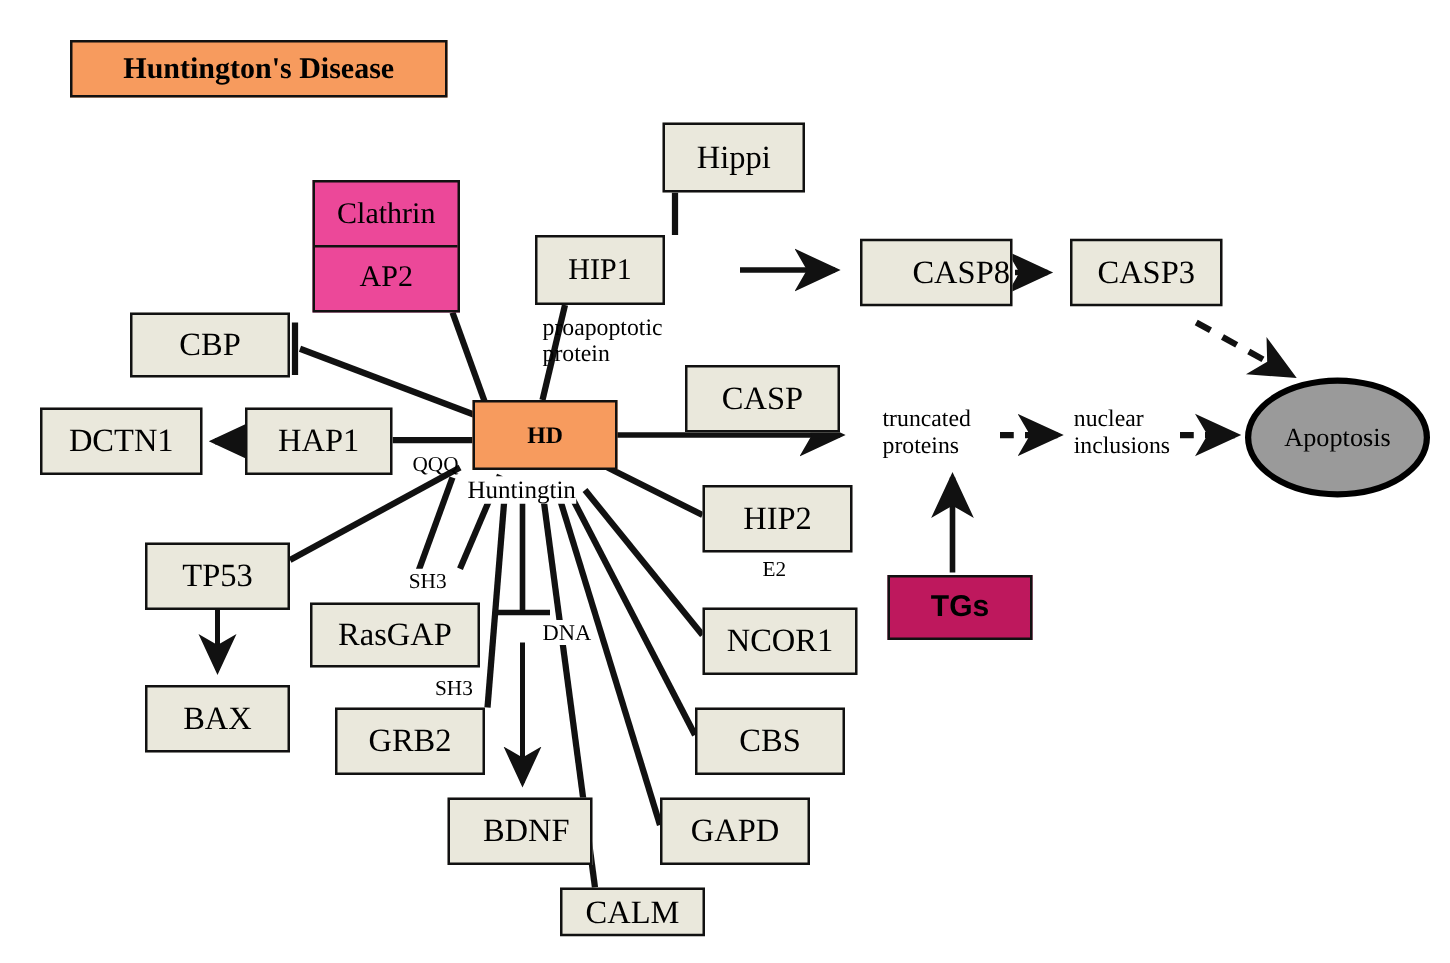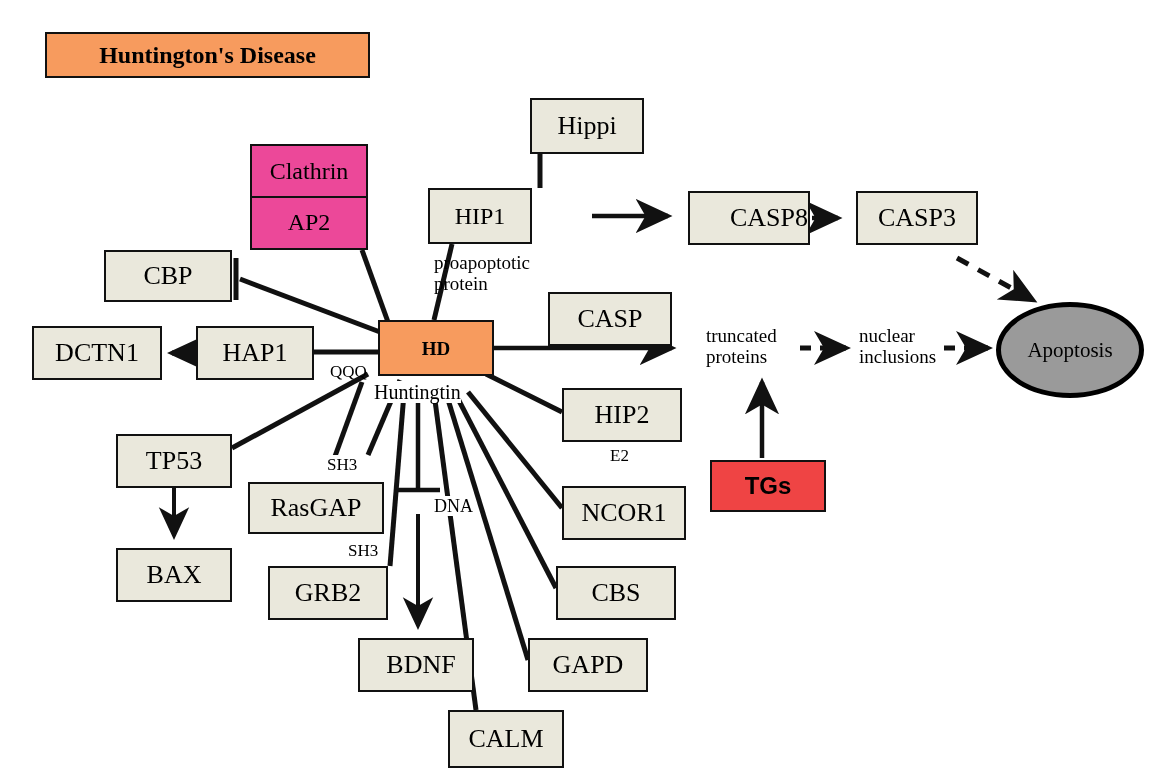--- a/index.html
+++ b/index.html
@@ -4,21 +4,21 @@
 <style>
   html,body{margin:0;padding:0;background:#ffffff;}
   body{font-family:"Liberation Serif", serif;}
   #stage{position:relative;width:1160px;height:770px;background:#fff;overflow:hidden;}
   svg#wires{position:absolute;left:0;top:0;width:1160px;height:770px;pointer-events:none;}
 
   .node{position:absolute;box-sizing:border-box;display:flex;align-items:center;
         justify-content:center;background:#EAE8DC;border:2.5px solid #111;
         color:#000;font-family:"Liberation Serif",serif;line-height:1;}
   .node.orange{background:#F79B5E;}
-  .node.blue{background:#ef4444;font-weight:bold;font-family:"Liberation Sans",sans-serif;}
+  .node.blue{background:#be185d;font-weight:bold;font-family:"Liberation Sans",sans-serif;}
   .node .lbl{pointer-events:none;white-space:nowrap;}
 
   .stack{position:absolute;box-sizing:border-box;border:2.5px solid #111;background:#ec4899;}
   .stack .cell{box-sizing:border-box;display:flex;align-items:center;justify-content:center;
                font-family:"Liberation Serif",serif;}
   .stack .cell.top{border-bottom:2.5px solid #111;}
 
   .ellipse{position:absolute;box-sizing:border-box;display:flex;align-items:center;
            justify-content:center;background:#9A9A9A;border:5px solid #000;
            border-radius:50%;font-family:"Liberation Serif",serif;color:#000;}
@@ -86,21 +86,21 @@
       <line x1="362" y1="382" x2="330" y2="470" stroke-width="5"></line>
 
       <line x1="418" y1="392" x2="418" y2="488" stroke-width="4.5"></line>
       <line x1="398" y1="490" x2="440" y2="490" stroke-width="4.5"></line>
       <line x1="418" y1="514" x2="418" y2="626" stroke-width="4" marker-end="url(#ah)"></line>
 
       <line x1="174" y1="488" x2="174" y2="536" stroke-width="4" marker-end="url(#ah)"></line>
     </g>
   </svg>
 
-  <div class="banner" style="left:45px;top:32px;width:325px;height:46px;font-size:24px;">
+  <div class="banner" style="left:56px;top:32px;width:302px;height:46px;font-size:24px;">
     <span class="lbl">Huntington's Disease</span>
   </div>
 
   <div class="stack" style="left:250px;top:144px;width:118px;height:106px;">
     <div class="cell top" style="height:52px;font-size:24px;">
       <span class="lbl">Clathrin</span>
     </div>
     <div class="cell" style="height:49px;font-size:24px;">
       <span class="lbl">AP2</span>
     </div>
@@ -151,21 +151,21 @@
     </div>
 
   <div class="node" style="left:556px;top:566px;width:120px;height:54px;font-size:26px;">
     <span class="lbl">CBS</span>
     </div>
 
   <div class="node" style="left:528px;top:638px;width:120px;height:54px;font-size:26px;">
     <span class="lbl">GAPD</span>
     </div>
 
-  <div class="node" style="left:448px;top:710px;width:116px;height:58px;font-size:26px;">
+  <div class="node" style="left:448px;top:710px;width:116px;height:39px;font-size:26px;">
     <span class="lbl">CALM</span>
     </div>
 
   <div class="node" style="left:358px;top:638px;width:116px;height:54px;font-size:26px;padding-left:10px;">
     <span class="lbl">BDNF</span>
     </div>
 
   <div class="node" style="left:268px;top:566px;width:120px;height:54px;font-size:26px;">
     <span class="lbl">GRB2</span>
     </div>

